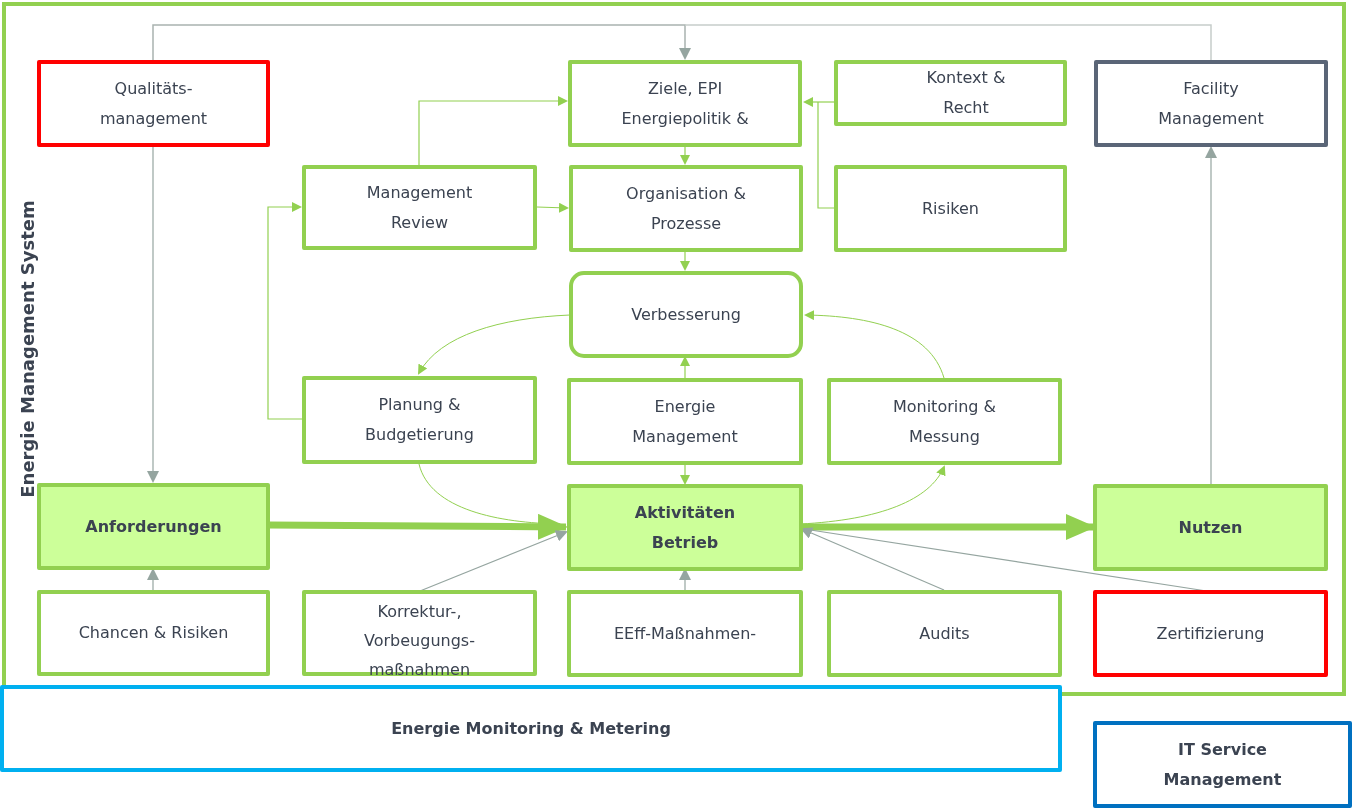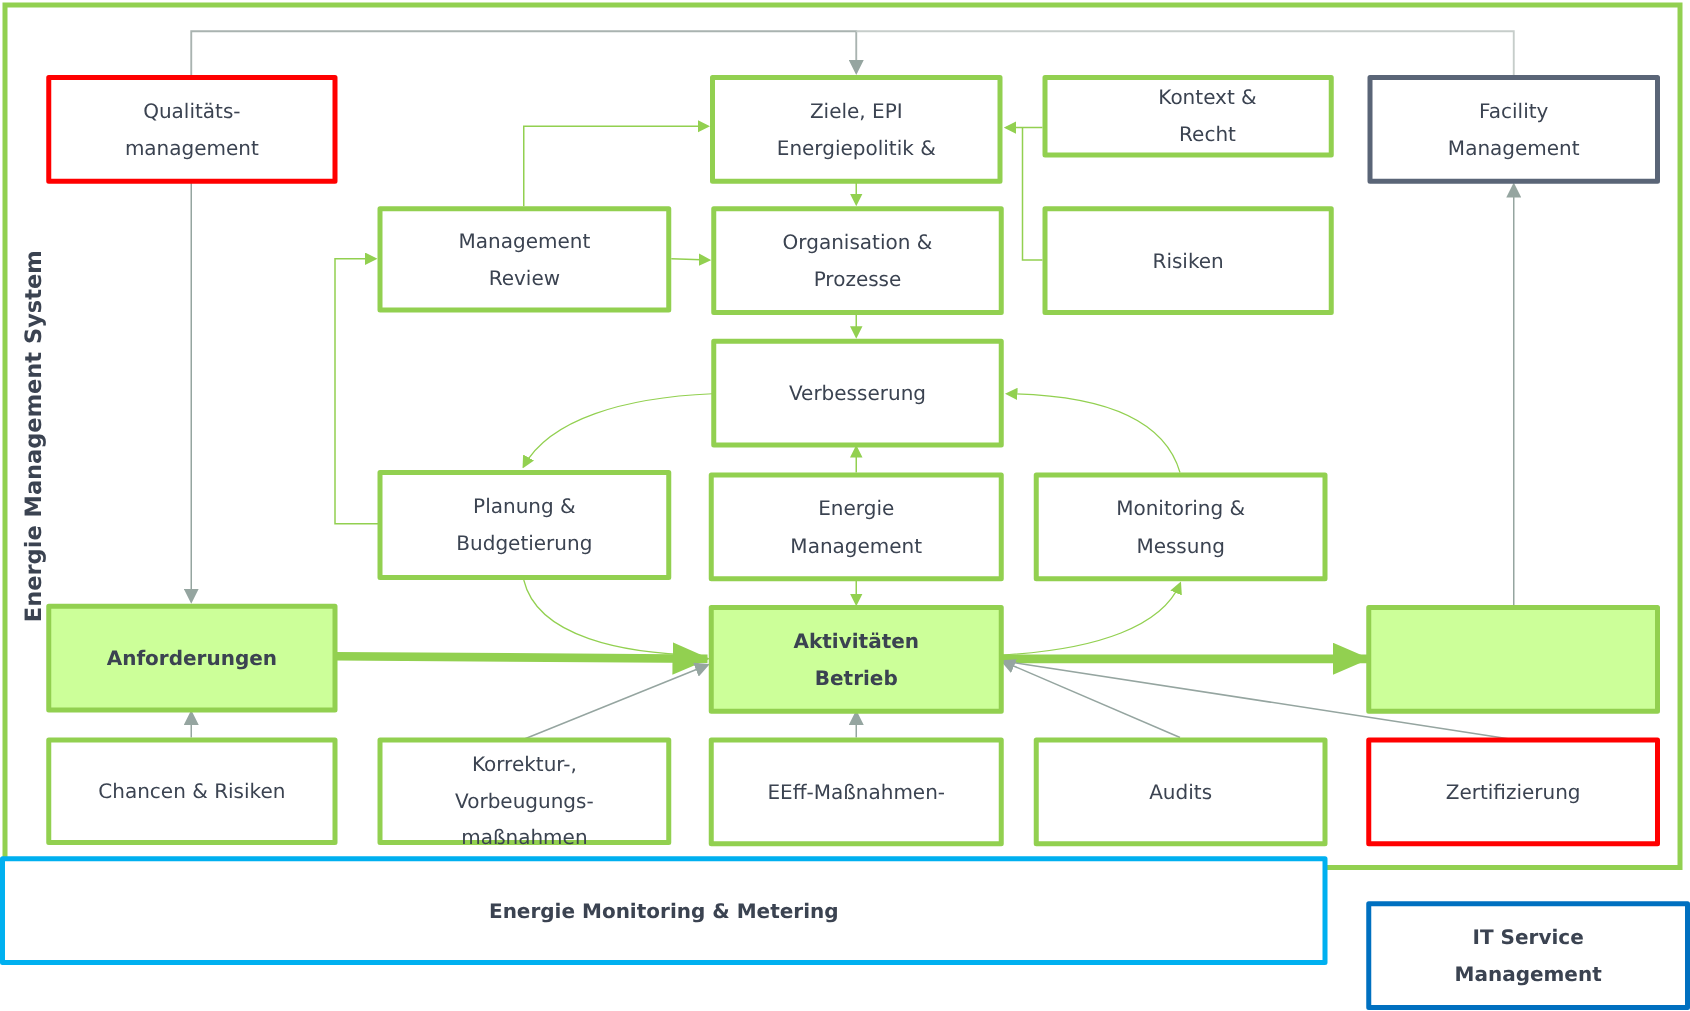--- a/index.html
+++ b/index.html
@@ -109,21 +109,21 @@
       <span>Organisation &amp;</span>
       <span>Prozesse</span>
     </div>
 </div>
 <div class="box" style="left:834px;top:165px;width:233px;height:87px;">
   <div>
       <span>Risiken</span>
     </div>
 </div>
 
-<div class="box" style="left:569px;top:271px;width:234px;height:87px;">
+<div class="box" style="left:569px;top:271px;width:234px;height:87px;border-radius:15px;">
   <div>
       <span>Verbesserung</span>
     </div>
 </div>
 
 <div class="box" style="left:302px;top:376px;width:235px;height:88px;">
   <div>
       <span>Planung &amp;</span>
       <span>Budgetierung</span>
     </div>
@@ -147,20 +147,21 @@
     </div>
 </div>
 <div class="box fill" style="left:567px;top:484px;width:236px;height:87px;">
   <div>
       <span>Aktivitäten</span>
       <span>Betrieb</span>
     </div>
 </div>
 <div class="box fill" style="left:1093px;top:484px;width:235px;height:87px;">
   <div>
+      <span>Nutzen</span>
     </div>
 </div>
 
 <div class="box" style="left:37px;top:590px;width:233px;height:86px;">
   <div>
       <span>Chancen &amp; Risiken</span>
     </div>
 </div>
 <div class="box" style="left:302px;top:590px;width:235px;height:86px;line-height:29px;">
   <div style="margin-top:14px;">

